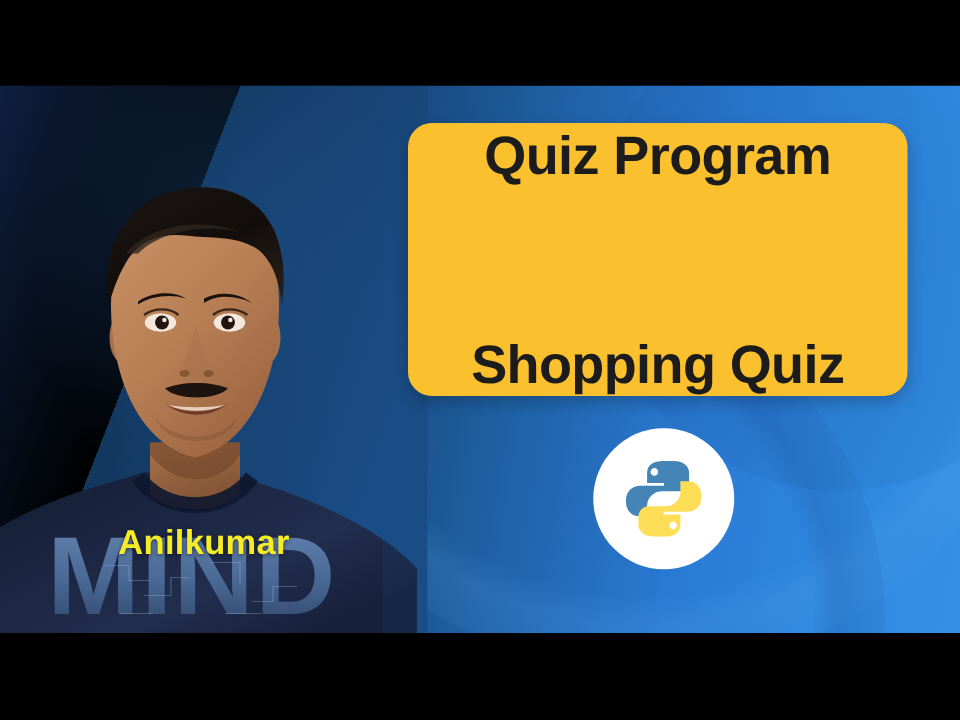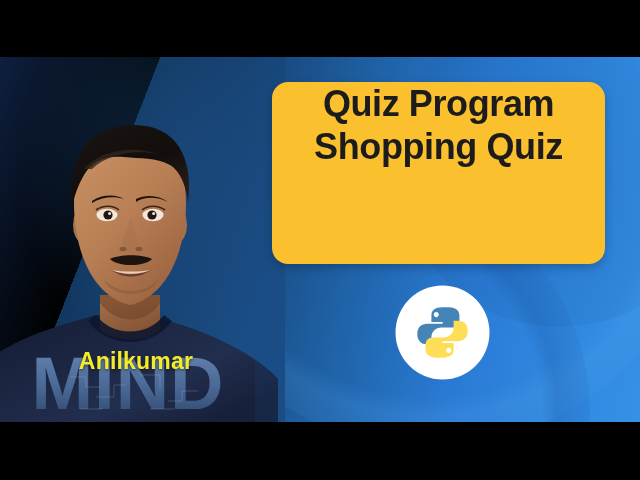--- a/index.html
+++ b/index.html
@@ -141,21 +141,21 @@
   .title-card {
     position: absolute;
     left: 272px; top: 25px;
     width: 333px; height: 182px;
     background: #fbc02d;
     border-radius: 16px;
     box-shadow: 0 4px 10px rgba(0,0,0,0.22);
     display: flex;
     flex-direction: column;
     align-items: center;
-    justify-content: flex-start;
+    justify-content: space-between;
     z-index: 25;
   }
   .title-line {
     font-size: 36px;
     font-weight: 700;
     color: #1c1c1c;
     line-height: 43px;
     letter-spacing: -0.4px;
     white-space: nowrap;
   }

